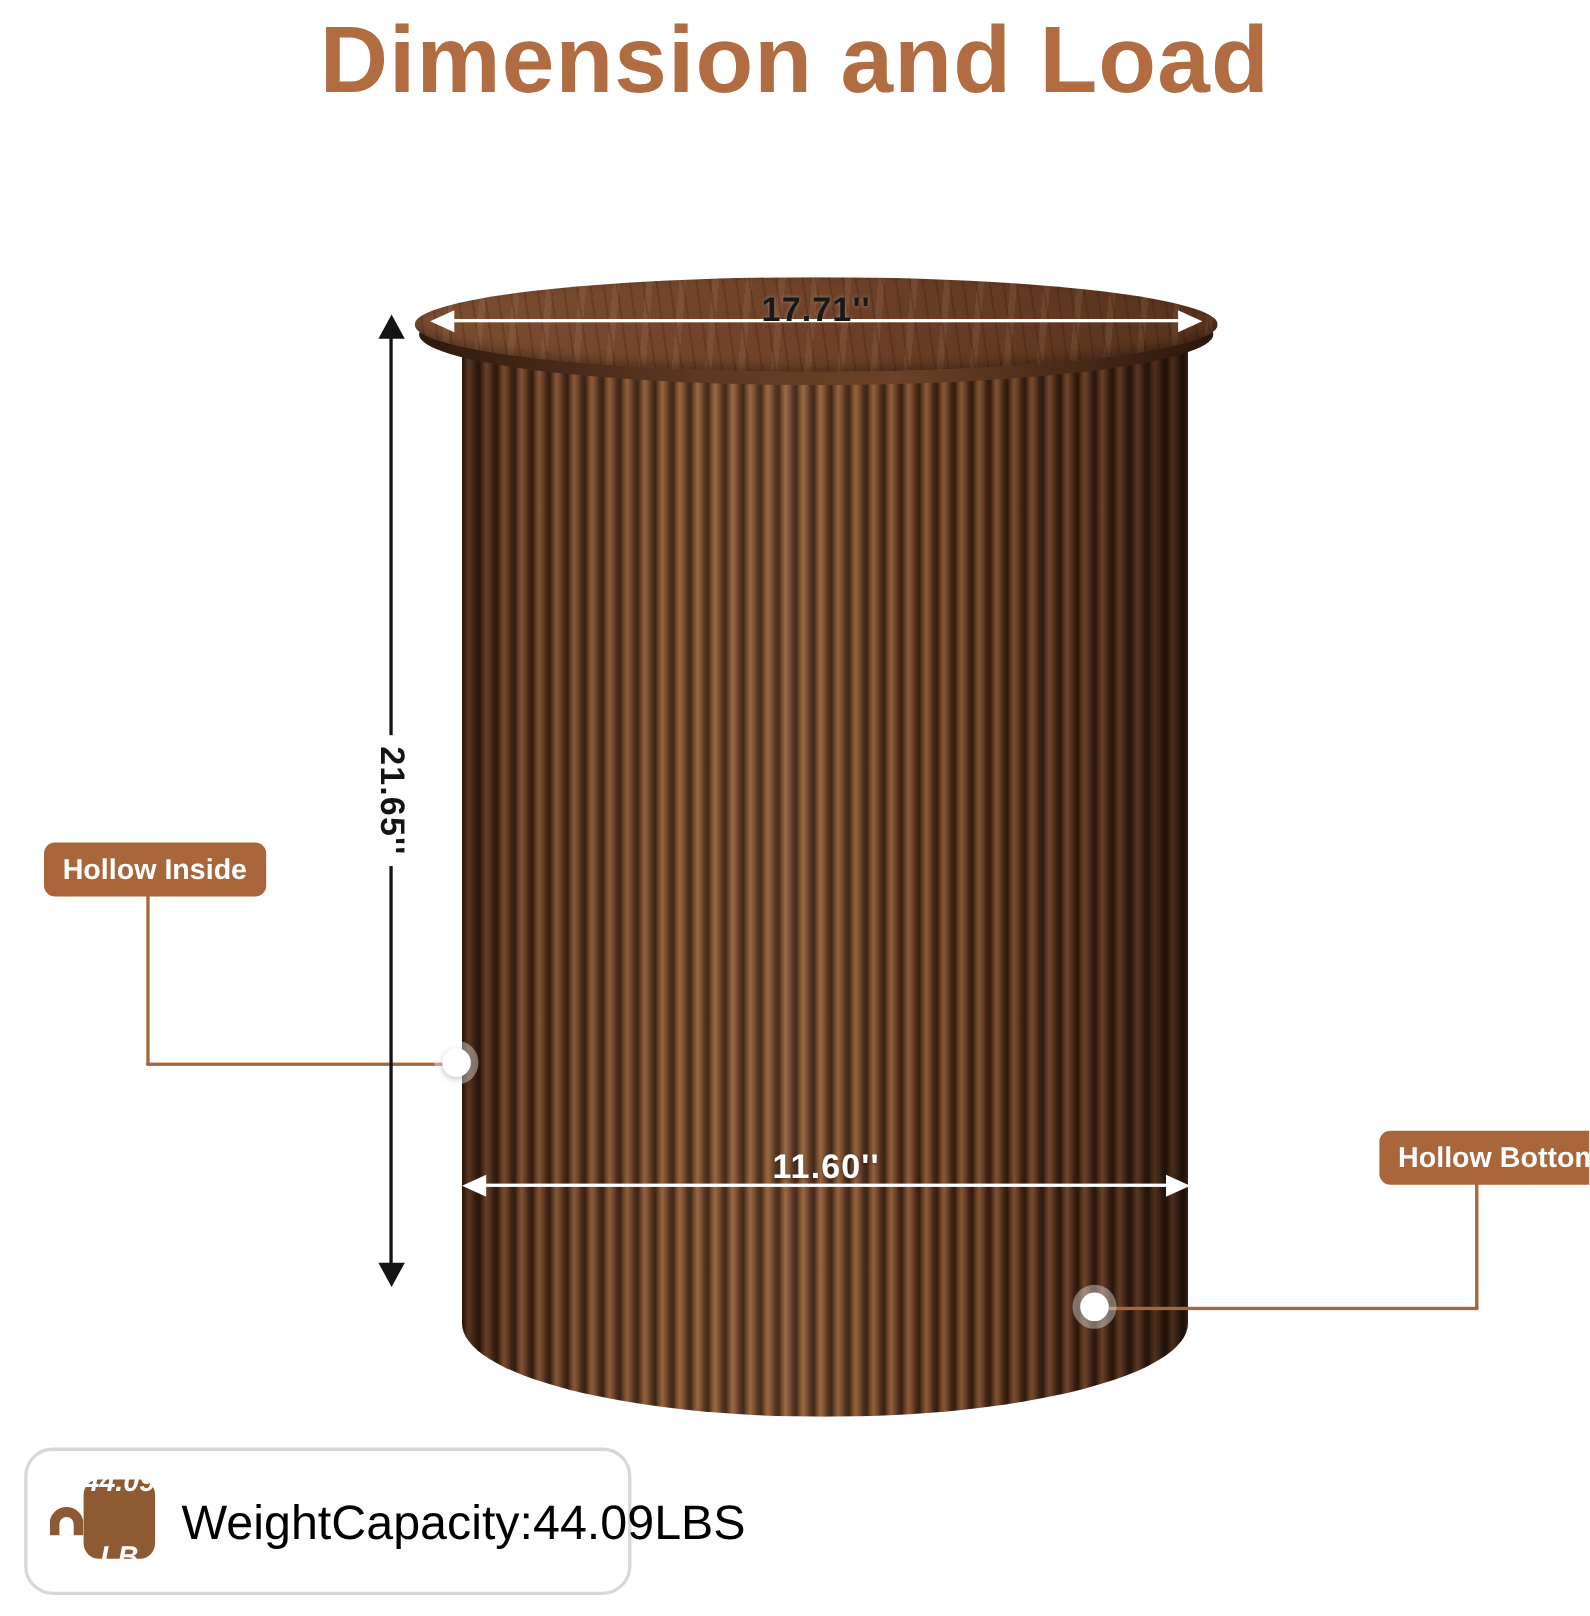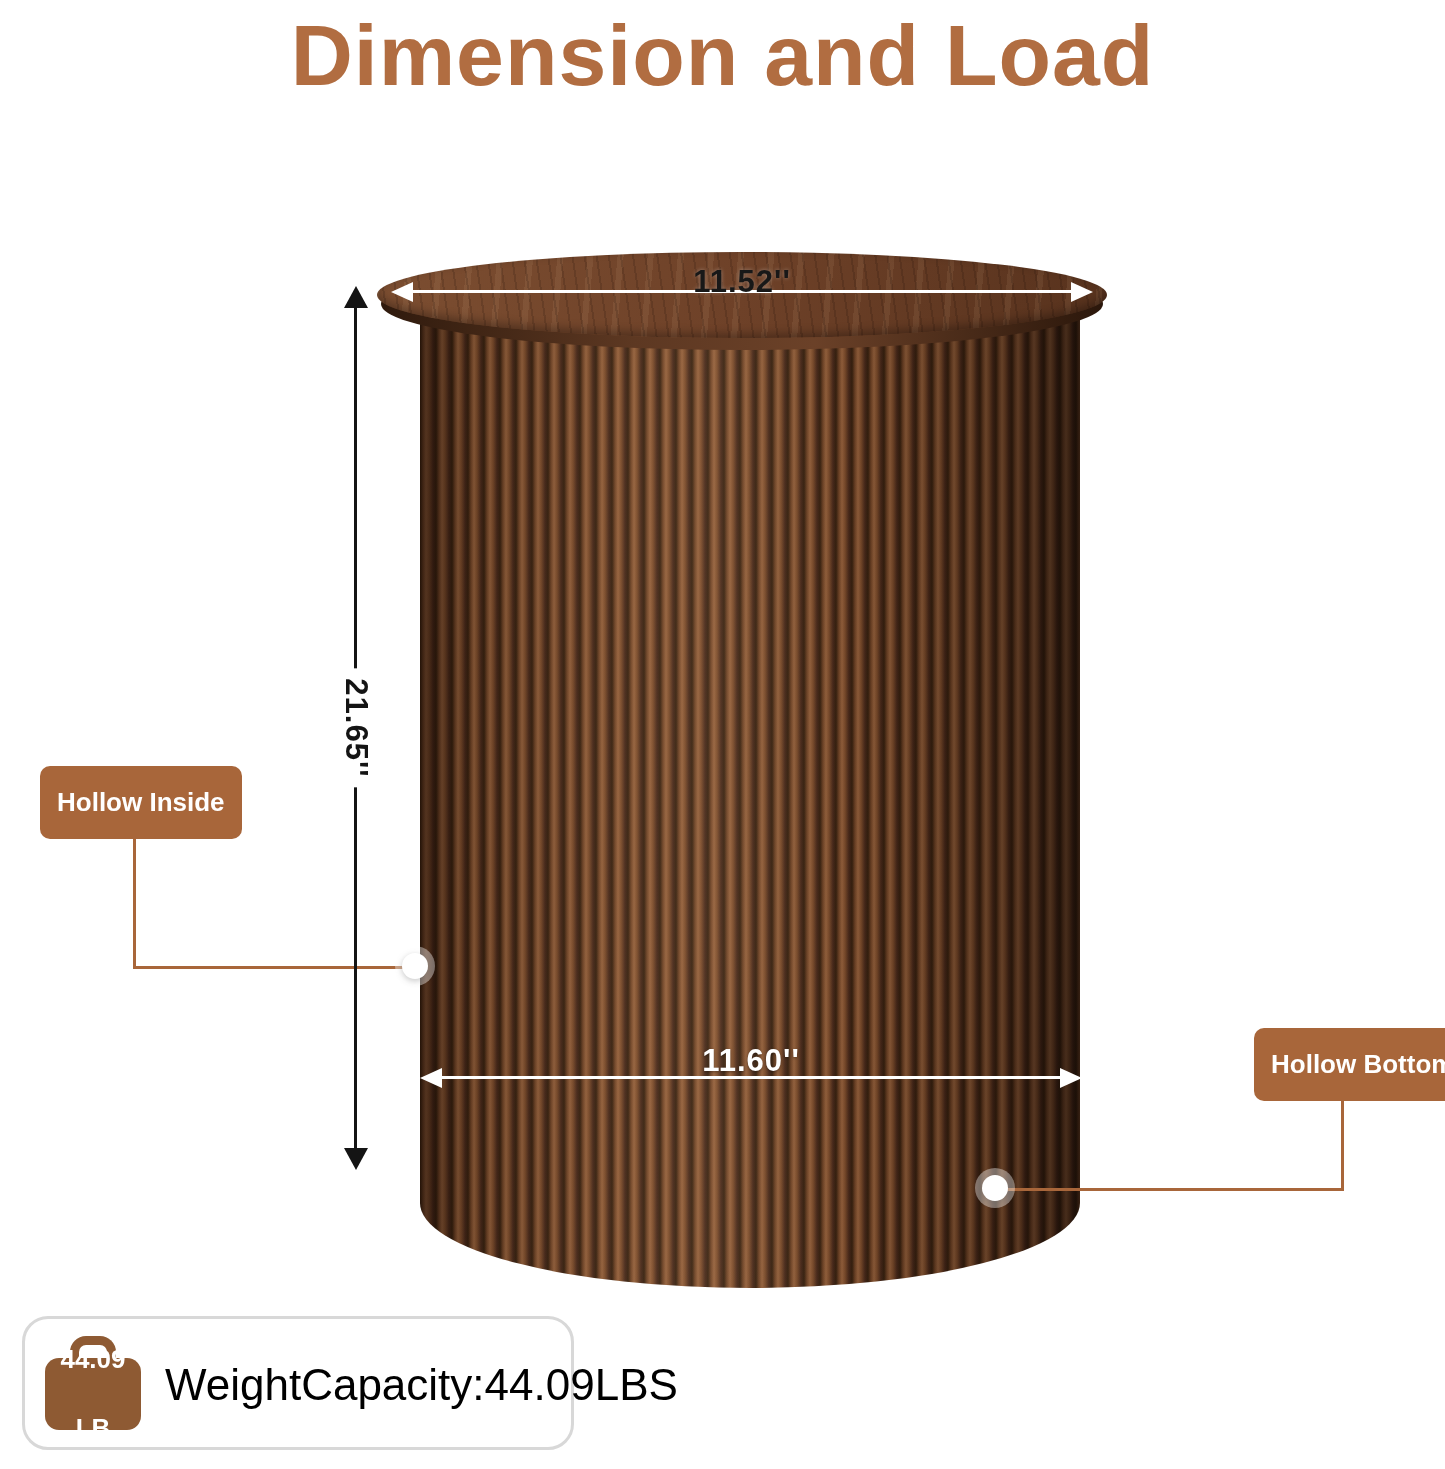--- a/index.html
+++ b/index.html
@@ -113,21 +113,21 @@
     border-top:10px solid transparent; border-bottom:10px solid transparent; border-left:22px solid #ffffff; }
   .dim-bottom .dim-label { left:50%; top:-24px; transform:translateX(-50%); color:#ffffff; text-shadow:0 1px 3px rgba(0,0,0,0.35); }
 
   
   .badge {
     position:absolute;
     background:#a8663a;
     color:#ffffff;
     font-weight:bold;
     font-size:26px;
-    padding:21px 17px;
+    padding:9px 17px;
     border-radius:10px;
     z-index:7;
     white-space:nowrap;
   }
   .badge-inside { left:40px; top:766px; }
   .badge-bottom { left:1254px; top:1028px; }
 
   .conn { position:absolute; background:#a8663a; z-index:5; }
   .conn-inside-v { left:133px; top:810px; width:3px; height:158px; }
   .conn-inside-h { left:133px; top:966px; width:278px; height:3px; }
@@ -152,21 +152,21 @@
     width:552px; height:134px;
     background:#ffffff;
     border:3px solid #d8d8d8;
     border-radius:26px;
     display:flex;
     align-items:center;
     gap:24px;
     padding-left:20px;
     z-index:7;
   }
-  .weight-icon { width:96px; display:flex; flex-direction:column; align-items:center; flex:0 0 auto; }
+  .weight-icon { width:96px; display:flex; flex-direction:row; align-items:center; flex:0 0 auto;font-style:italic; }
   .wi-handle {
     width:46px; height:26px;
     border:9px solid #8e5a33;
     border-bottom:none;
     border-radius:16px 16px 0 0;
   }
   .wi-body {
     width:96px; height:72px;
     background:#8e5a33;
     border-radius:14px;
@@ -191,21 +191,21 @@
   <h1 class="title">Dimension and Load</h1>
 
   <div class="table-body"></div>
   <div class="table-top-rim"></div>
   <div class="table-top"></div>
 
   <div class="dim dim-top">
     <span class="ah-l"></span>
     <span class="dline"></span>
     <span class="ah-r"></span>
-    <span class="dim-label">11.52''</span>
+    <span class="dim-label">17.71''</span>
   </div>
 
   <div class="dim dim-height">
     <span class="ah-u"></span>
     <span class="dline"></span>
     <span class="ah-d"></span>
     <span class="dim-label">21.65''</span>
   </div>
 
   <div class="dim dim-bottom">

